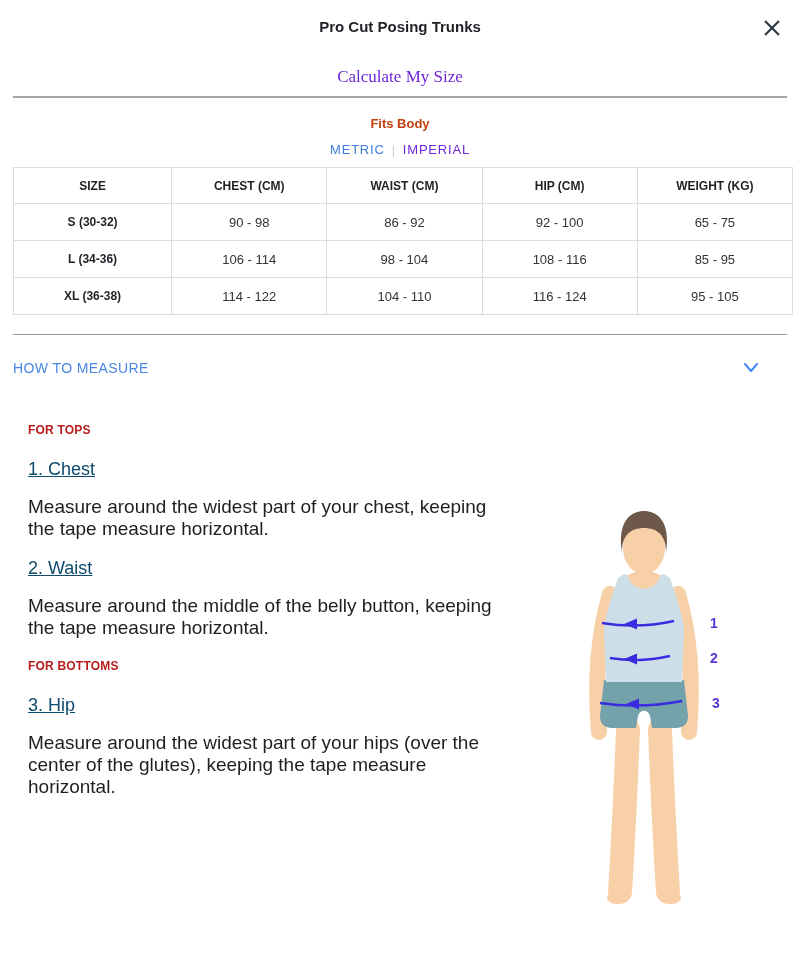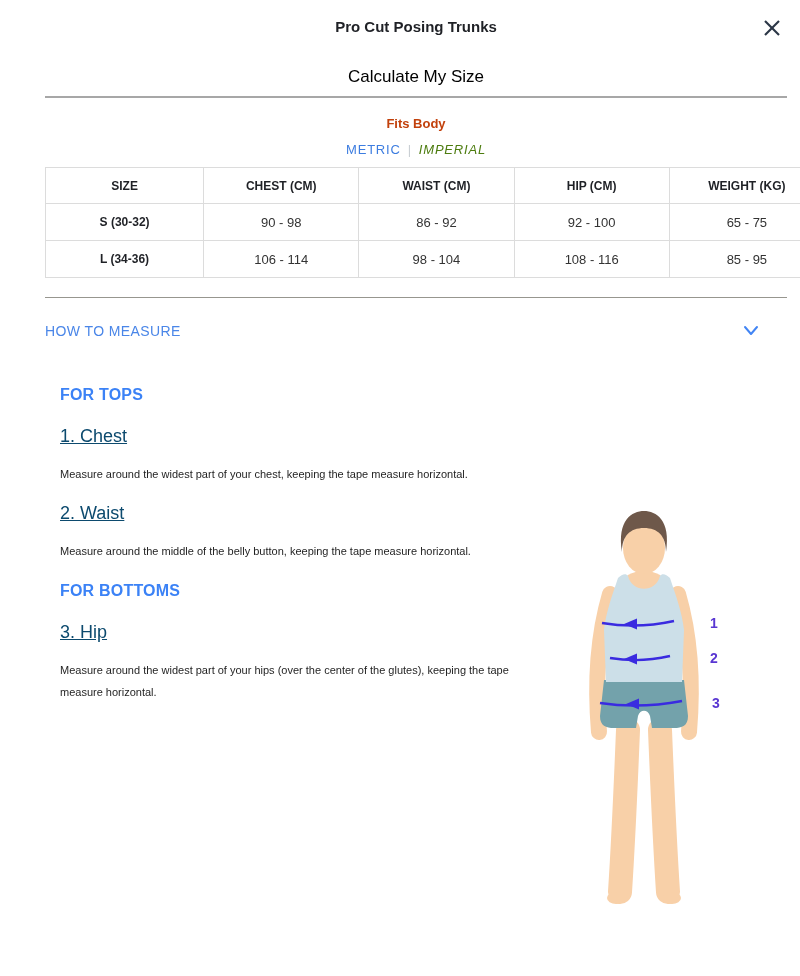--- a/index.html
+++ b/index.html
@@ -1,56 +1,56 @@
 <!DOCTYPE html>
 <html><head>
 <meta charset="utf-8">
 <style>
   * { margin:0; padding:0; box-sizing:border-box; }
   html,body { width:800px; height:976px; background:#fff; font-family:"Liberation Sans", sans-serif; color:#212121; }
-  .modal { position:relative; width:800px; height:976px; background:#fff; overflow:hidden;padding-left:32px; }
+  .modal { position:relative; width:800px; height:976px; background:#fff; overflow:hidden; }
 
   
   .modal-header { position:relative; padding-top:17px; height:37px; }
   .modal-title { text-align:center; font-size:15px; font-weight:bold; color:#1f2126; line-height:20px; }
   .close-btn { position:absolute; top:16px; right:16px; width:24px; height:24px; background:none; border:none; cursor:pointer; padding:0; }
 
   
   .tabs { display:flex; margin:24px 13px 0; }
   .tab { flex:1; text-align:center; font-size:17px; padding:6px 0 9px; cursor:pointer; border-bottom:2px solid #a7a7a7; line-height:20px; }
-  .tab.inactive { color:#000000; }
+  .tab.inactive { color:#6d28d9;font-family:Liberation Serif, serif; }
   .tab.active { color:#76828e; border-bottom:4px solid #3279d6; padding-bottom:7px; }
 
   
   .fits-body { margin-top:17px; text-align:center; font-size:13px; font-weight:bold; color:#c2410c; line-height:18px; }
   .units { margin-top:8px; text-align:center; font-size:13px; letter-spacing:0.8px; line-height:18px; }
   .unit-metric { color:#3d7de0; cursor:pointer;text-align:right; }
   .unit-sep { color:#c9ced3; margin:0 7px; }
-  .unit-imperial { color:#4d7c0f; cursor:pointer;font-style:italic; }
+  .unit-imperial { color:#6d28d9; cursor:pointer; }
 
   
   table.size-table { margin:8px 13px 0; width:780px; border-collapse:collapse; }
   .size-table th, .size-table td { border:1px solid #dcdcdc; text-align:center; vertical-align:middle; }
   .size-table th { height:36px; font-size:12px; font-weight:bold; color:#1f2126; }
   .size-table td { height:37px; font-size:13px; color:#333; }
   .size-table td.size-col { font-size:12px; font-weight:bold; color:#1f2126; }
   .size-table col.c0 { width:20.3%; } .size-table col.cn { width:19.925%; }
 
   .divider { margin:19px 13px 0; border-top:1px solid #97968f; }
 
   
   .htm-bar { margin:24px 13px 0; display:flex; align-items:center; justify-content:space-between; cursor:pointer; }
   .htm-title { color:#4a86e8; font-size:14px; letter-spacing:0.4px; line-height:18px; }
   .chevron { width:16px; height:12px; margin-right:28px; }
 
   
   .measure { position:relative; margin-top:46px; padding:0 28px; }
-  .sec-heading { font-size:16px; font-weight:bold; color:#3b82f6; letter-spacing:0.2px; margin-bottom:22px; }
+  .sec-heading { font-size:12px; font-weight:bold; color:#b91c1c; letter-spacing:0.2px; margin-bottom:22px; }
   .item-label { font-size:18px; color:#0c4a6e; text-decoration:underline; margin-bottom:16px; }
-  .item-text { font-size:11px; color:#1f1f1f; line-height:22px; max-width:478px; margin-bottom:18px; }
+  .item-text { font-size:19px; color:#1f1f1f; line-height:22px; max-width:478px; margin-bottom:18px; }
   .sec-heading.second { margin-top:20px; }
 
   
   .figure { position:absolute; top:500px; left:560px; width:240px; height:410px; }
 </style>
 </head>
 <body>
 
 <div class="modal">
 
@@ -98,20 +98,27 @@
         <td>86 - 92</td>
         <td>92 - 100</td>
         <td>65 - 75</td>
       </tr>
       <tr>
         <td class="size-col">L (34-36)</td>
         <td>106 - 114</td>
         <td>98 - 104</td>
         <td>108 - 116</td>
         <td>85 - 95</td>
+      </tr>
+      <tr>
+        <td class="size-col">XL (36-38)</td>
+        <td>114 - 122</td>
+        <td>104 - 110</td>
+        <td>116 - 124</td>
+        <td>95 - 105</td>
       </tr>
     </tbody>
   </table>
 
   <div class="divider"></div>
 
   <div class="htm-bar">
     <span class="htm-title">HOW TO MEASURE</span>
     <svg class="chevron" viewBox="0 0 16 12">
       <polyline points="2,2 8,9 14,2" fill="none" stroke="#4285f4" stroke-width="2" stroke-linecap="round" stroke-linejoin="round"></polyline>

